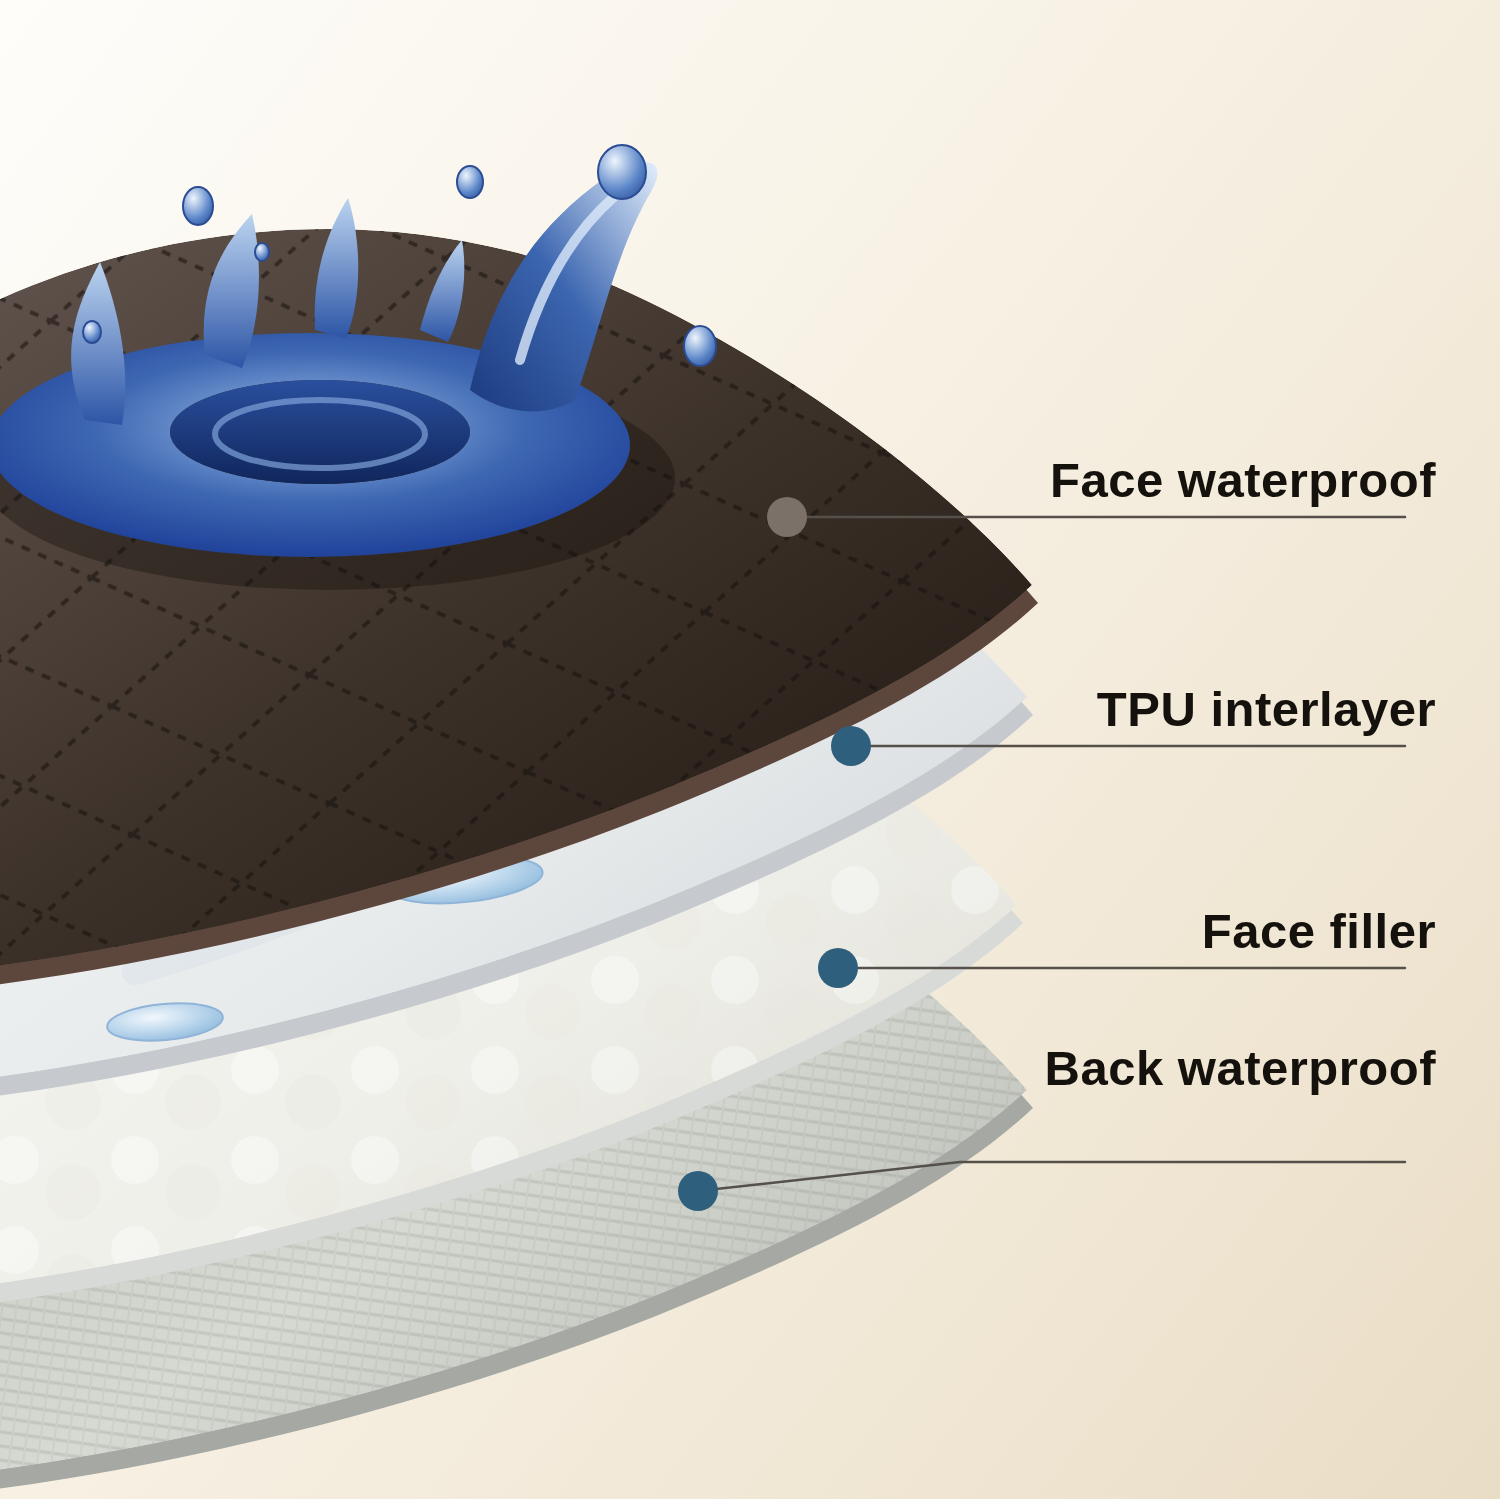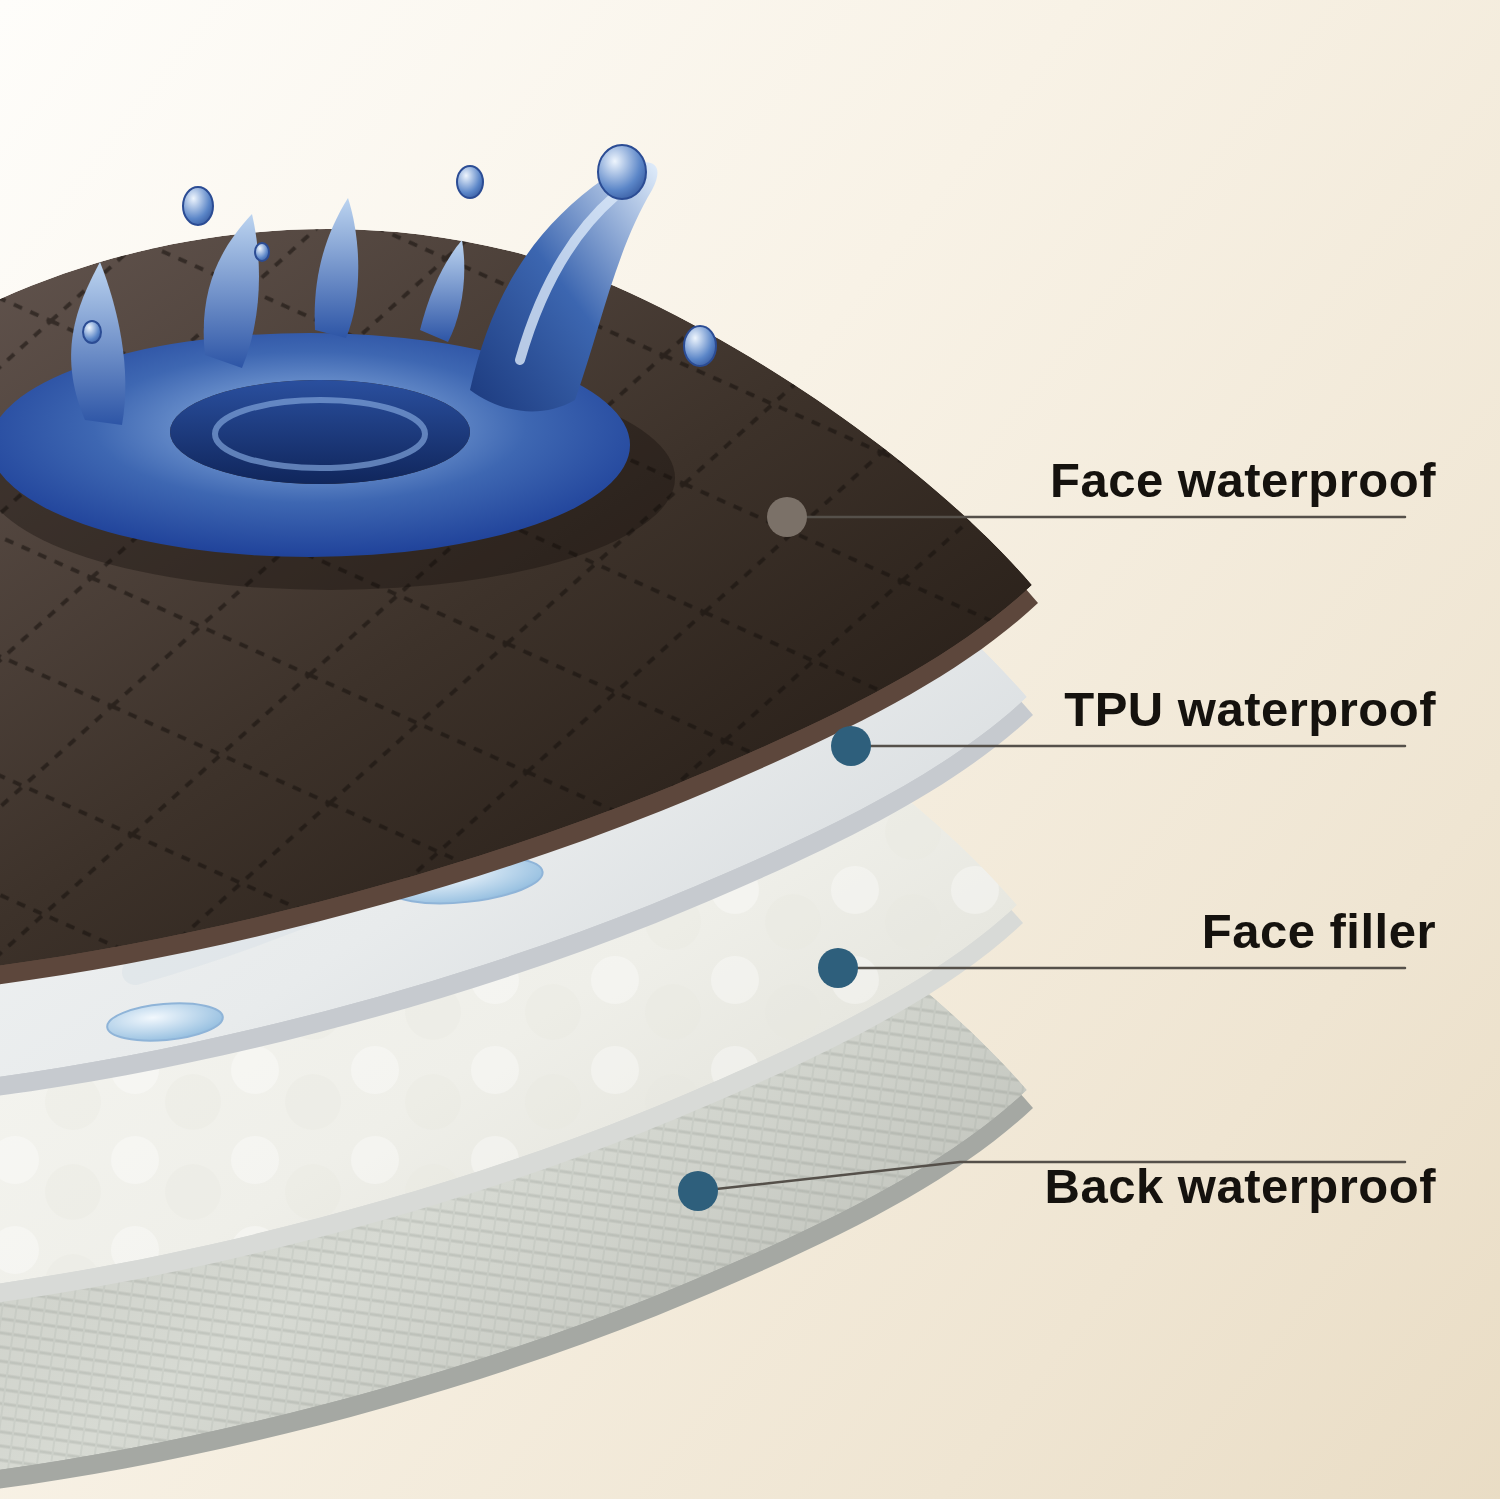--- a/index.html
+++ b/index.html
@@ -10,21 +10,21 @@
     padding-left:31px;
   }
   svg.diagram{position:absolute;left:0;top:0;width:1500px;height:1499px;}
   .label{
     position:absolute;right:95px;white-space:nowrap;
     font-size:49px;font-weight:700;color:#15120e;letter-spacing:.5px;
   }
   .label-1{top:452px}
   .label-2{top:681px}
   .label-3{top:903px}
-  .label-4{top:1158px}
+  .label-4{top:1040px}
 </style>
 </head>
 <body>
 
 <div class="stage">
 
 <svg class="diagram" viewBox="0 0 1500 1499">
   <defs>
     <path id="sheet" d="M -80 340 C 150 205 430 195 645 300 C 810 380 955 495 1032 585 C 950 662 828 722 655 793 C 425 885 150 952 -80 975 Z"></path>
     <clipPath id="clipSheet">
@@ -162,17 +162,17 @@
 
     <line x1="838" y1="968" x2="1405" y2="968" stroke="#55504a" stroke-width="2.5"></line>
     <circle cx="838" cy="968" r="20" fill="#2e5f7c"></circle>
 
     <polyline points="698,1191 960,1162 1405,1162" fill="none" stroke="#55504a" stroke-width="2.5"></polyline>
     <circle cx="698" cy="1191" r="20" fill="#2e5f7c"></circle>
   </g>
 </svg>
 
 <div class="label label-1">Face waterproof</div>
-<div class="label label-2">TPU waterproof</div>
+<div class="label label-2">TPU interlayer</div>
 <div class="label label-3">Face filler</div>
 <div class="label label-4">Back waterproof</div>
 
 </div>
 
 </body></html>

